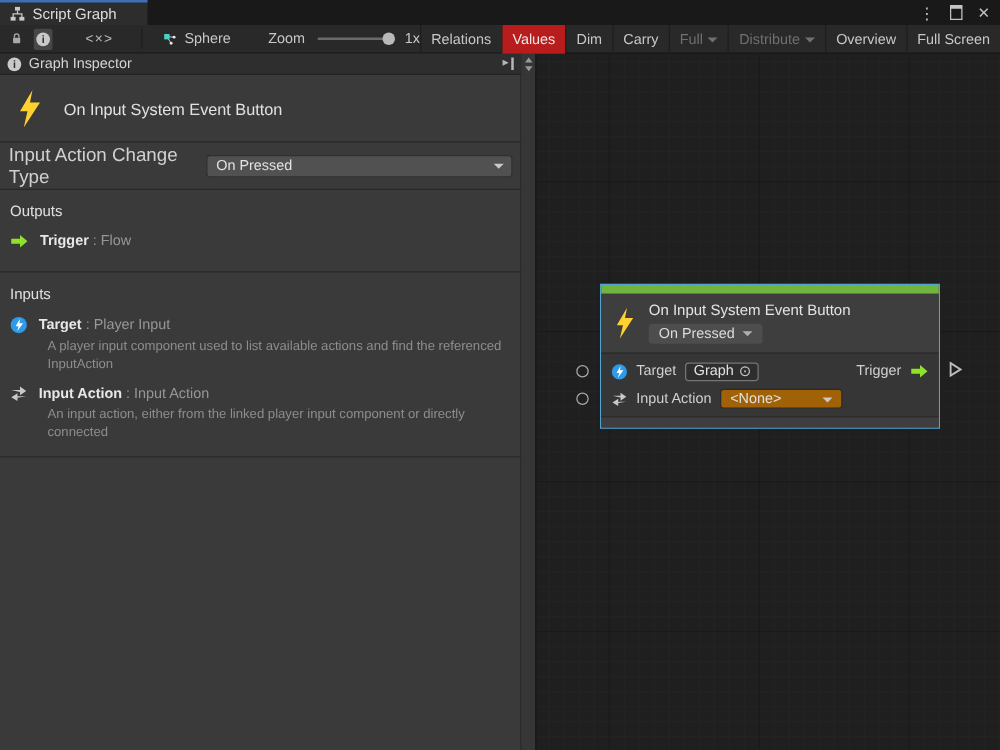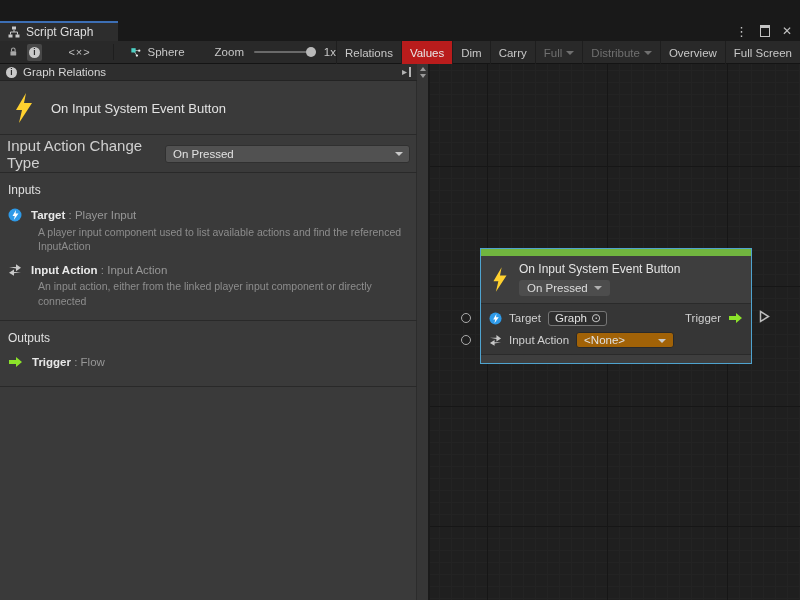--- a/index.html
+++ b/index.html
@@ -3,21 +3,21 @@
 <meta charset="utf-8">
 <style>
   html,body { margin:0; padding:0; }
   body {
     width:800px; height:600px; overflow:hidden;
     background:#191919;
     font-family:"Liberation Sans","DejaVu Sans",sans-serif;
     color:#CCCCCC;
     -webkit-font-smoothing:antialiased;
   }
-  #app { position:relative; width:800px; height:548px;margin-top:21px; }
+  #app { position:relative; width:800px; height:548px; }
 
   
   .tabbar { position:absolute; top:0; left:0; right:0; height:20px; background:#191919; }
   .tab {
     position:absolute; left:0; top:0; height:20px; width:118px; box-sizing:border-box;
     background:#2D2D2D; border-top:2px solid #3D6FB5;
     display:flex; align-items:center; gap:6px; padding:0 8px;
     color:#DEDEDE; font-size:12px; white-space:nowrap;
   }
   .win-controls { position:absolute; right:8px; top:0; height:20px; display:flex; align-items:center; gap:12px; color:#C0C0C0; }
@@ -200,40 +200,52 @@
   </div>
 
   <div class="inspector">
     <div class="gutter">
       <div class="tri-up"></div>
       <div class="tri-down"></div>
     </div>
 
     <div class="insp-header">
       <i class="info-circle">i</i>
-      <span>Graph Relations</span>
+      <span>Graph Inspector</span>
       <span class="expand-icon">▸</span>
     </div>
 
     <div class="insp-body">
 
       <div class="unit-head">
         <svg width="22" height="32" viewBox="0 0 22 32">
           <polygon points="13,1 3,18 9,18 6,31 19,11 11,11" fill="#FFD12F"></polygon>
         </svg>
         <span class="unit-title">On Input System Event Button</span>
       </div>
 
       <div class="sec sec-fields">
         <div class="field-row">
           <span class="field-label">Input Action Change Type</span>
           <span class="dropdown">
             <span>On Pressed</span>
             <span class="caret"></span>
           </span>
+        </div>
+      </div>
+
+      <div class="sec sec-outputs">
+        <div class="section-heading">Outputs</div>
+        <div class="port-item">
+          <div class="port-head">
+            <svg width="15" height="12" viewBox="0 0 15 12">
+              <polygon points="1,4 8,4 8,1 14,6 8,11 8,8 1,8" fill="#8CE32A"></polygon>
+            </svg>
+            <span><span class="port-name">Trigger</span> <span class="port-sep">:</span> <span class="port-type">Flow</span></span>
+          </div>
         </div>
       </div>
 
       <div class="sec sec-inputs">
         <div class="section-heading">Inputs</div>
 
         <div class="port-item">
           <div class="port-head">
             <svg width="14" height="14" viewBox="0 0 14 14">
               <circle cx="7" cy="7" r="6.5" fill="#2E9AE8"></circle>
@@ -246,32 +258,20 @@
 
         <div class="port-item">
           <div class="port-head">
             <svg width="14" height="13" viewBox="0 0 14 13">
               <path d="M1 4 L8 4 L8 1.2 L13 4.8 L8 8.2 L8 5.5" fill="#C8C8C8"></path>
               <path d="M13 9 L6 9 L6 6.5 L1 9.8 L6 12.8 L6 10.2" fill="#C8C8C8"></path>
             </svg>
             <span><span class="port-name">Input Action</span> <span class="port-sep">:</span> <span class="port-type">Input Action</span></span>
           </div>
           <div class="port-desc">An input action, either from the linked player input component or directly connected</div>
-        </div>
-      </div>
-
-      <div class="sec sec-outputs">
-        <div class="section-heading">Outputs</div>
-        <div class="port-item">
-          <div class="port-head">
-            <svg width="15" height="12" viewBox="0 0 15 12">
-              <polygon points="1,4 8,4 8,1 14,6 8,11 8,8 1,8" fill="#8CE32A"></polygon>
-            </svg>
-            <span><span class="port-name">Trigger</span> <span class="port-sep">:</span> <span class="port-type">Flow</span></span>
-          </div>
         </div>
       </div>
 
     </div>
   </div>
 
   <div class="canvas">
 
     <div class="node">
       <div class="node-colorbar"></div>

